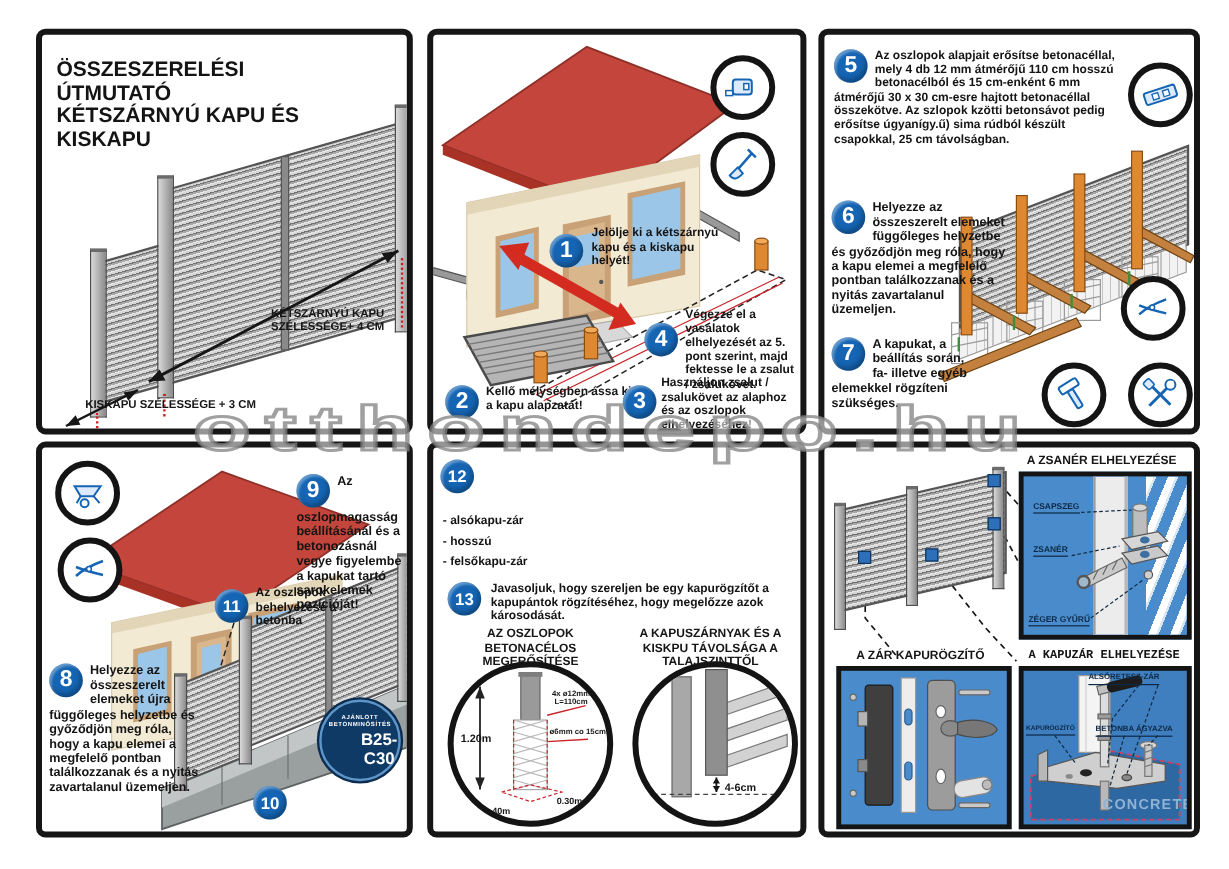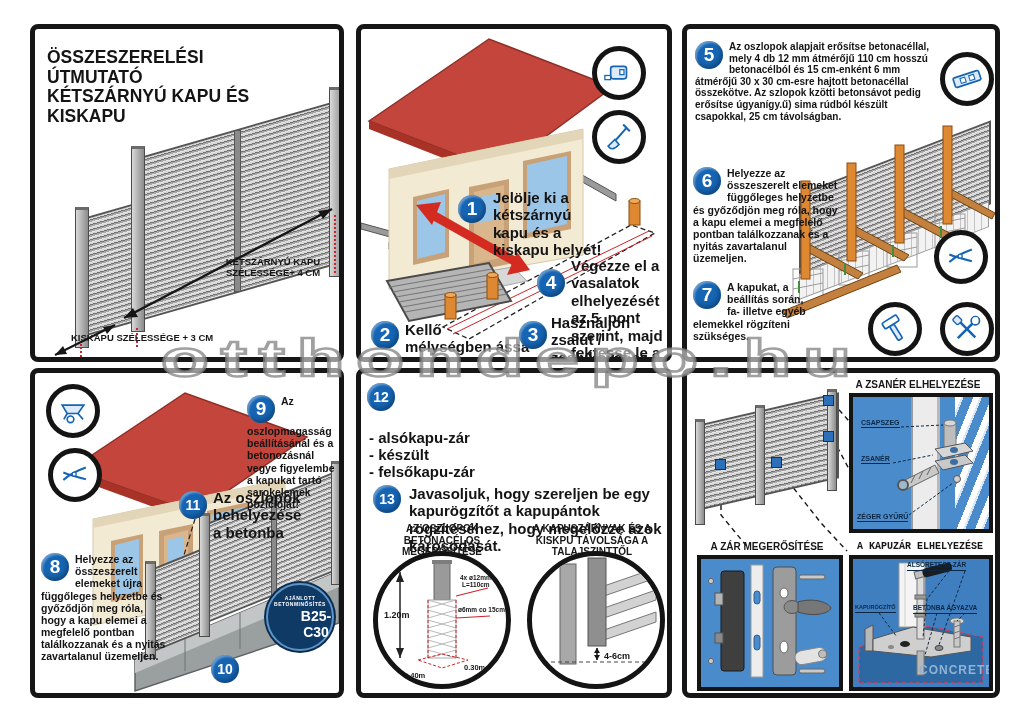--- a/index.html
+++ b/index.html
@@ -12,21 +12,21 @@
   #p4{left:30px;top:368px;width:304px;height:320px;}
   #p5{left:356px;top:368px;width:306px;height:320px;}
   #p6{left:682px;top:368px;width:308px;height:320px;}
   .abs{position:absolute;}
   .num{width:28px;height:28px;border-radius:50%;background:#1565b4;color:#fff;font-weight:bold;
        font-size:19px;display:flex;align-items:center;justify-content:center;
        box-shadow:inset -2px -3px 4px rgba(0,0,0,.28), inset 2px 2px 2px rgba(255,255,255,.35);flex:0 0 auto;}
   .num.two{font-size:14px;}
   .numabs{position:absolute;}
   .numf{float:left;margin:0 6px 2px 0;}
-  .stx{position:absolute;font-weight:bold;font-size:15px;line-height:1.16;color:#141414;}
+  .stx{position:absolute;font-weight:bold;font-size:10px;line-height:1.16;color:#141414;}
   .blk{position:absolute;font-weight:bold;font-size:10.5px;line-height:1.16;color:#141414;}
   .hd{position:absolute;font-weight:bold;font-size:10px;text-align:center;line-height:1.15;color:#161616;}
   .dim{position:absolute;font-weight:bold;font-size:9.5px;line-height:1.15;color:#161616;}
   .icon{position:absolute;width:44px;height:44px;border:5px solid #141414;border-radius:50%;
         background:#fff;display:flex;align-items:center;justify-content:center;}
   .slats{position:absolute;border:2px solid #555;
          background:repeating-linear-gradient(180deg,#d6d6d6 0 1.5px,#737373 1.5px 2.5px,#a8a8a8 2.5px 4px,#e6e6e6 4px 5px);}
   .post{position:absolute;background:linear-gradient(90deg,#d9d9d9,#8b8b8b);border:1px solid #4c4c4c;border-top:3px solid #6b6b6b;}
   .rdot{position:absolute;width:0;border-left:2px dotted #cc2229;}
   .bluebox{position:absolute;background:#4a8ccb;border:4px solid #141414;overflow:hidden;}
@@ -286,21 +286,21 @@
       <span class="b1">BETONMINŐSÍTÉS</span>
       <span class="b3">B25-C30</span>
     </div>
   </section>
 
   <section class="panel" id="p5">
     <div class="blk" style="left:6px;top:10px;width:296px;">
       <span class="num numf two">12</span>
     </div>
     <div class="stx" style="left:8px;top:56px;">- alsókapu-zár</div>
-    <div class="stx" style="left:8px;top:73px;">- készült</div>
+    <div class="stx" style="left:8px;top:73px;">- hosszú</div>
     <div class="stx" style="left:8px;top:90px;">- felsőkapu-zár</div>
     <div class="numabs num two" style="left:12px;top:112px;">13</div>
     <div class="stx" style="left:48px;top:112px;width:254px;">Javasoljuk, hogy szereljen be egy kapurögzítőt a kapupántok rögzítéséhez, hogy megelőzze azok károsodását.</div>
     <div class="hd" style="left:8px;top:150px;width:146px;">AZ OSZLOPOK BETONACÉLOS MEGERŐSÍTÉSE</div>
     <div class="hd" style="left:158px;top:150px;width:146px;">A KAPUSZÁRNYAK ÉS A KISKPU TÁVOLSÁGA A TALAJSZINTTŐL</div>
     <div class="circ" style="left:12px;top:178px;text-align:center;">
       <svg width="128" height="128" viewBox="0 0 128 128">
         <rect x="56" y="6" width="16" height="38" fill="#9a9a9a" stroke="#666"></rect>
         <rect x="54" y="4" width="20" height="4" fill="#7d7d7d"></rect>
         <rect x="50" y="44" width="28" height="58" fill="#fff" stroke="#aaa"></rect>
@@ -375,21 +375,21 @@
           <line x1="48" y1="30" x2="90" y2="28"></line>
             <line x1="40" y1="66" x2="80" y2="58"></line>
             <line x1="56" y1="118" x2="100" y2="86"></line>
         </g>
       </svg>
       <span class="lbl" style="left:8px;top:22px;">CSAPSZEG</span>
       <span class="lbl" style="left:8px;top:58px;">ZSANÉR</span>
       <span class="lbl" style="left:4px;top:116px;">ZÉGER GYŰRŰ</span>
     </div>
 
-    <div class="hd" style="left:8px;top:168px;width:144px;">A ZÁR MEGERŐSÍTÉSE</div>
+    <div class="hd" style="left:8px;top:168px;width:144px;">A ZÁR KAPURÖGZÍTŐ</div>
     <div class="bluebox" style="left:10px;top:182px;width:138px;height:128px;">
       <svg width="138" height="128" viewBox="0 0 138 128">
         <g fill="#c9c9c9" stroke="#666">
           <circle cx="10" cy="22" r="2.6"></circle>
             <circle cx="10" cy="102" r="2.6"></circle>
           <rect x="98" y="16" width="26" height="4" rx="2"></rect>
             <rect x="98" y="110" width="26" height="4" rx="2"></rect>
         </g>
         <rect x="20" y="12" width="23" height="100" rx="3" fill="#3f3f3f" stroke="#1a1a1a"></rect>
         <rect x="14" y="34" width="8" height="12" fill="#b5b5b5" stroke="#555"></rect>

